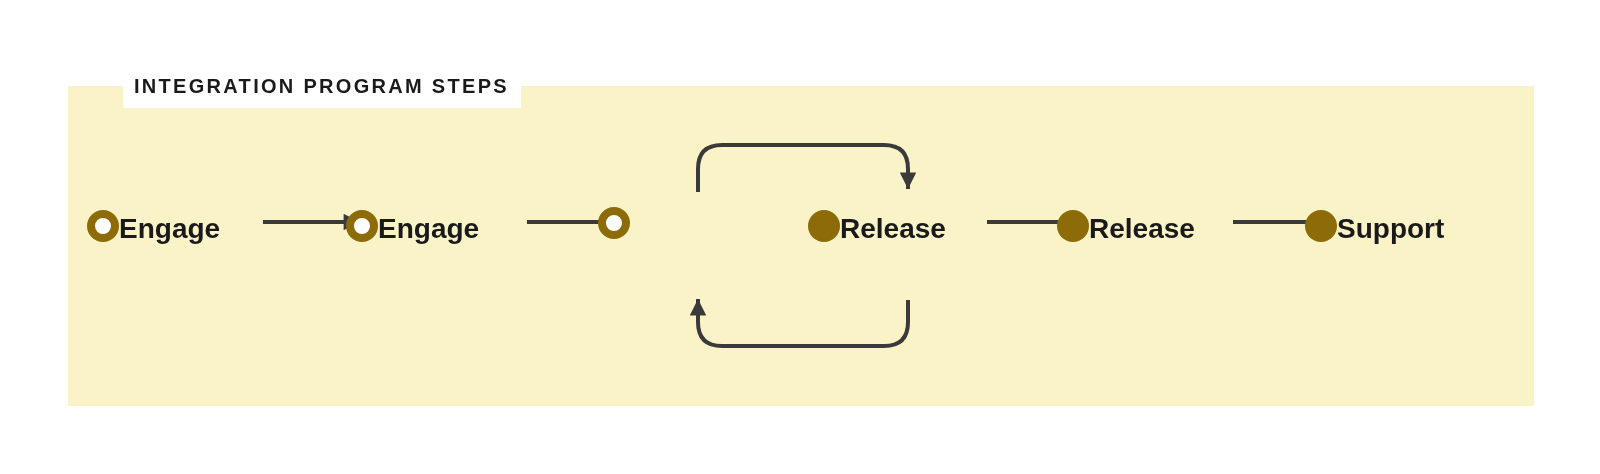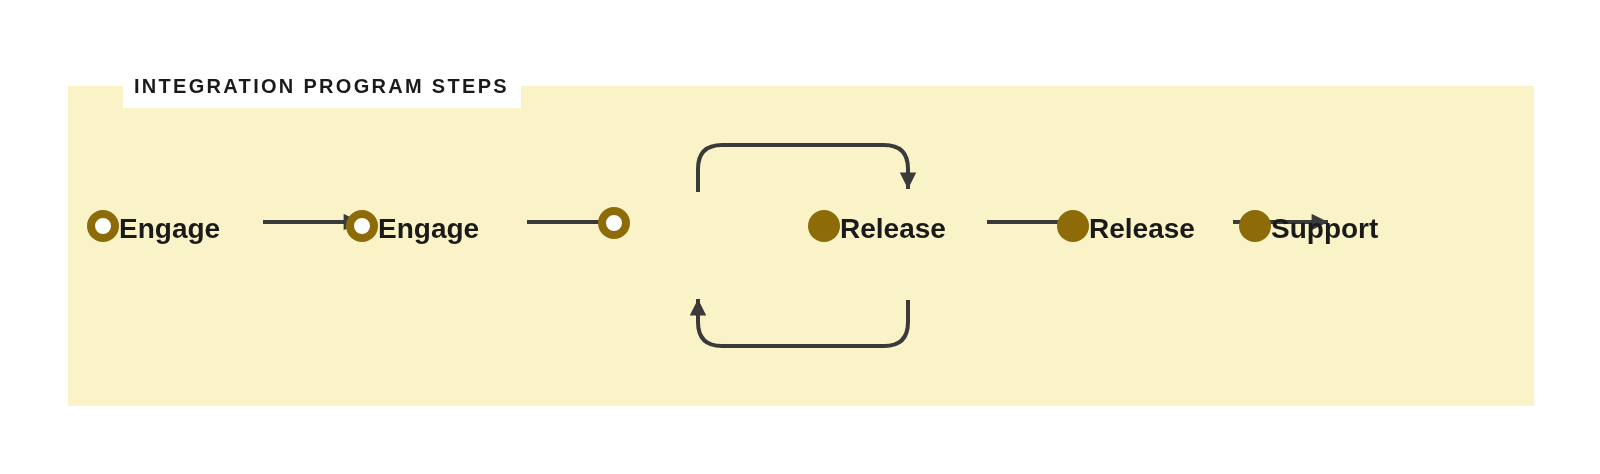--- a/index.html
+++ b/index.html
@@ -78,18 +78,18 @@
   <div class="step" style="left:808px">
     <span class="circle" data-marker="filled"></span>
     <span class="step-label">Release</span>
   </div>
 
   <div class="step" style="left:1057px">
     <span class="circle" data-marker="filled"></span>
     <span class="step-label">Release</span>
   </div>
 
-  <div class="step" style="left:1239px">
+  <div class="step" style="left:1305px">
     <span class="circle" data-marker="filled"></span>
     <span class="step-label">Support</span>
   </div>
 
 </div>
 
 </body></html>

